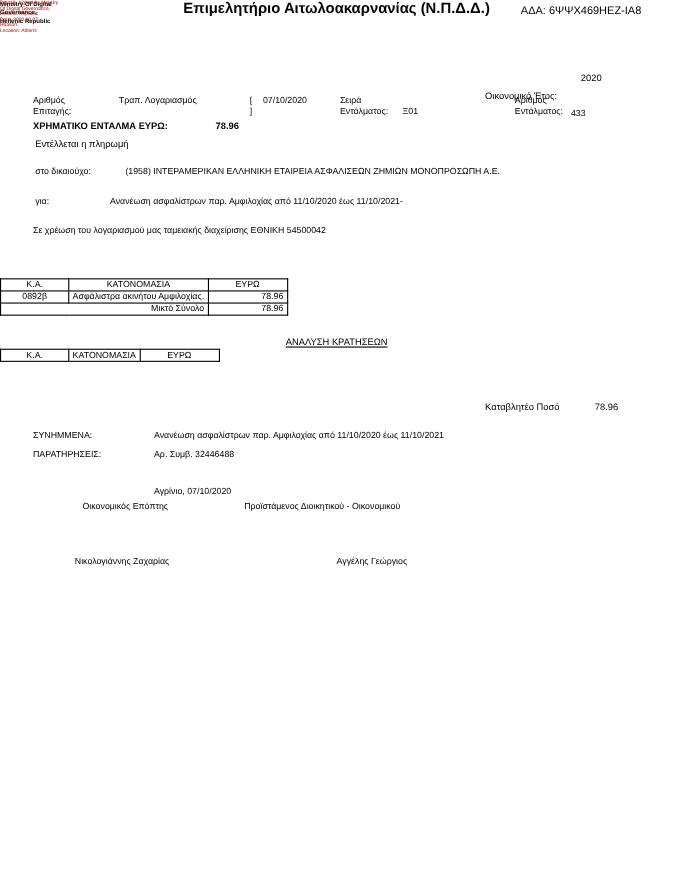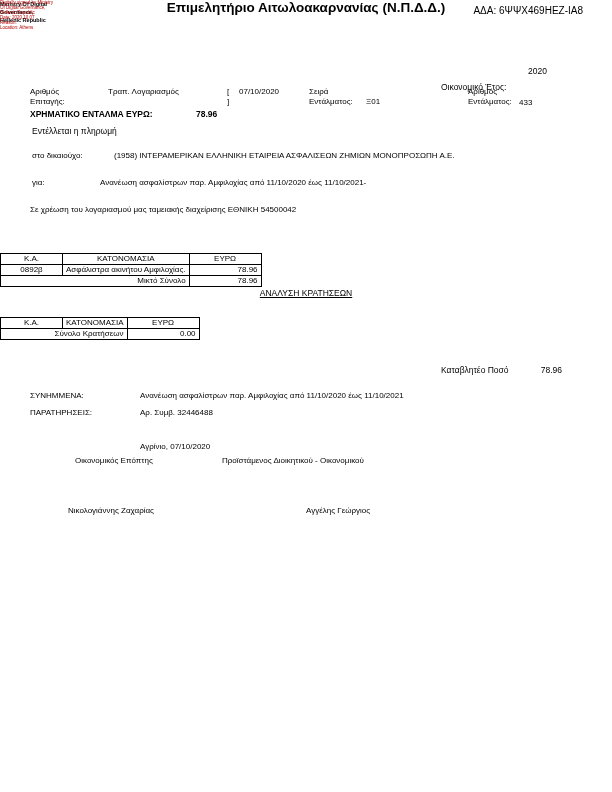--- a/index.html
+++ b/index.html
@@ -98,38 +98,34 @@
       <td>Ασφάλιστρα ακινήτου Αμφιλοχίας.</td>
       <td class="r">78.96</td>
     </tr>
     <tr>
       <td class="r" colspan="2">Μικτό Σύνολο</td>
       <td class="r">78.96</td>
     </tr>
   </tbody>
     </table>
 
-  <div class="center-line" style="top:288px;">
+  <div class="center-line" style="top:306px;">
     <span>ΑΝΑΛΥΣΗ ΚΡΑΤΗΣΕΩΝ</span>
   </div>
   <table class="tbl" style="top:317px;">
     <colgroup>
         <col class="col-code">
         <col>
         <col class="col-eur">
       </colgroup>
     <tbody>
         <tr>
       <td class="c">Κ.Α.</td>
       <td class="c">ΚΑΤΟΝΟΜΑΣΙΑ</td>
       <td class="c">ΕΥΡΩ</td>
-    </tr>
-    <tr>
-      <td class="r" colspan="2">Σύνολο Κρατήσεων</td>
-      <td class="r">0.00</td>
     </tr>
   </tbody>
     </table>
 
   <div class="abs" style="top:365px;left:441px;font-size:8.5px;">Καταβλητέο Ποσό</div>
   <div class="abs" style="top:365px;left:508px;width:54px;text-align:right;font-size:8.5px;">78.96</div>
 
   <div class="abs" style="top:391px;left:30px;">ΣΥΝΗΜΜΕΝΑ:</div>
   <div class="abs" style="top:391px;left:140px;">Ανανέωση ασφαλίστρων παρ. Αμφιλοχίας από 11/10/2020 έως 11/10/2021</div>
 

